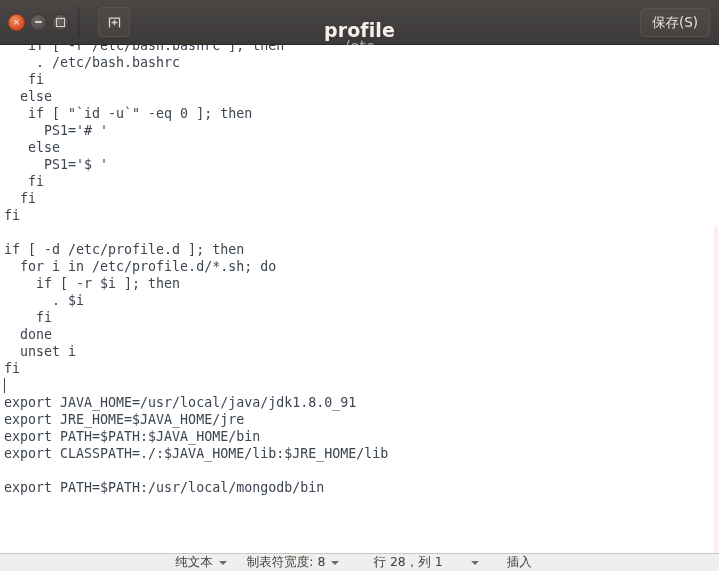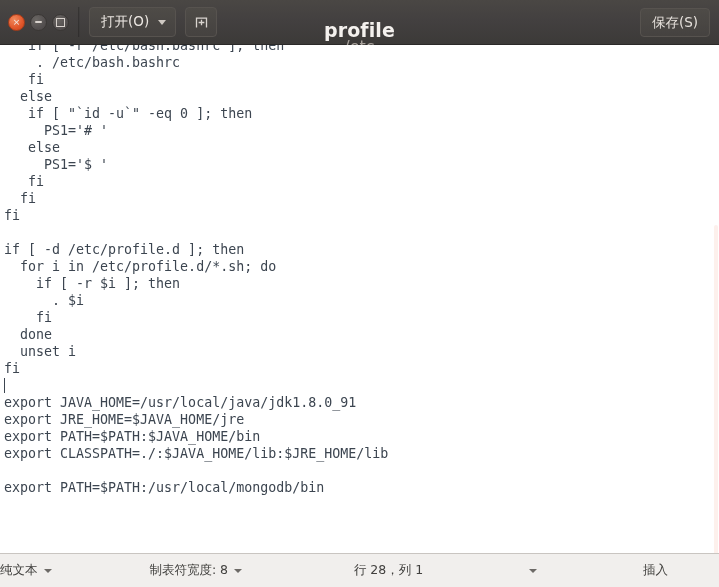--- a/index.html
+++ b/index.html
@@ -182,27 +182,27 @@
     background: #fdf0ec;
     border-radius: 2px;
   }
 
   
   .statusbar {
     position: absolute;
     left: 0;
     top: 553px;
     width: 719px;
-    height: 34px;
+    height: 18px;
     background: #f1efed;
     border-top: 1px solid #c9c5c1;
     box-sizing: border-box;
     display: flex;
     align-items: center;
-    justify-content: space-between;
+    justify-content: center;
     font-size: 12.5px;
     color: #41403e;
   }
   .sb-item {
     display: flex;
     align-items: center;
     gap: 6px;
     cursor: default;
     white-space: nowrap;
   }
@@ -231,24 +231,20 @@
       <div class="wb wb-min">
         <span class="wb-glyph"></span>
       </div>
       <div class="wb wb-max">
         <span class="wb-glyph"></span>
       </div>
     </div>
 
     <div class="tb-sep"></div>
 
-    <div class="tb-btn tb-open">
-      <span class="label">打开(O)</span>
-      <span class="caret"></span>
-    </div>
 
     <div class="tb-btn tb-new">
       <span>
         <svg width="15" height="15" viewBox="0 0 15 15" aria-hidden="true">
           <path d="M2.5 3.2 V11.8 M12.5 3.2 V11.8 M2.5 3.2 H12.5" stroke="#d9d4cf" stroke-width="1.3" fill="none" stroke-linecap="square"></path>
           <path d="M7.5 5.3 V9.7 M5.3 7.5 H9.7" stroke="#d9d4cf" stroke-width="1.3" fill="none" stroke-linecap="square"></path>
         </svg>
       </span>
     </div>
 

